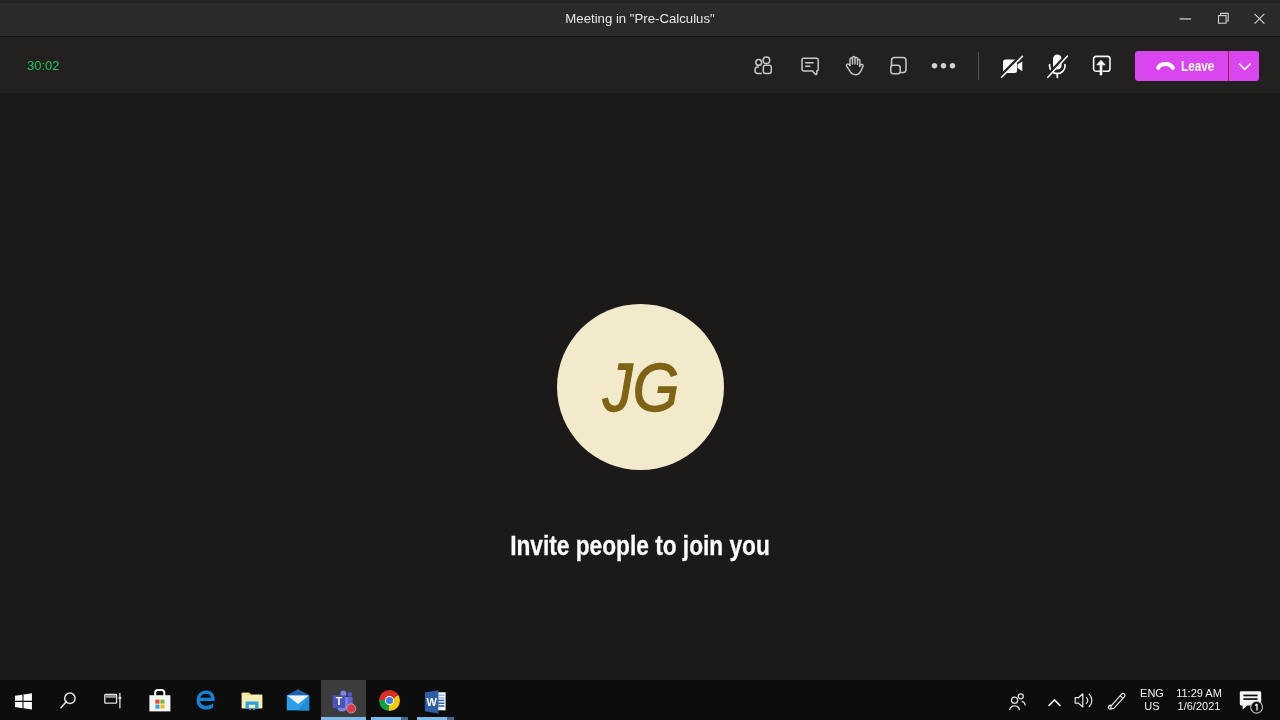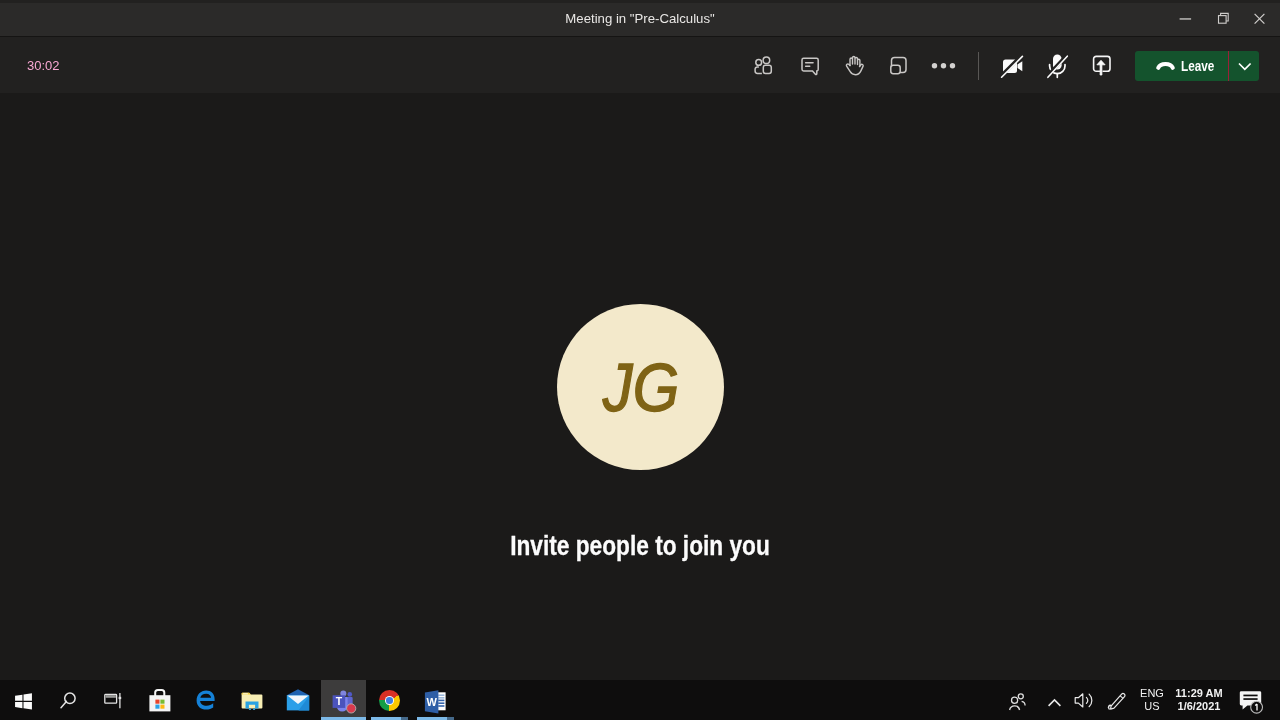--- a/index.html
+++ b/index.html
@@ -6,28 +6,28 @@
   html,body { width:1280px; height:720px; overflow:hidden; background:#1b1a19;
     font-family:"Liberation Sans", sans-serif; -webkit-font-smoothing:antialiased; }
   .abs { position:absolute; }
   #titlebar { position:absolute; left:0; top:0; width:1280px; height:36px; background:#2b2a29; }
   #titlebar .toprim { position:absolute; left:0; top:0; width:1280px; height:3px; background:#222120; }
   #title-text { position:absolute; left:0; top:0; width:1280px; height:36px; line-height:37px;
     text-align:center; color:#e9e7e5; font-size:13.2px; }
   #toolbar { position:absolute; left:0; top:36px; width:1280px; height:57px; background:#222120;
     border-top:1px solid #151413; }
   #stage { position:absolute; left:0; top:93px; width:1280px; height:587px; background:#1b1a19; }
-  #timer { position:absolute; left:27px; top:58px; color:#f9a8d4; font-size:13px; }
+  #timer { position:absolute; left:27px; top:58px; color:#22c55e; font-size:13px; }
   #avatar { position:absolute; left:557px; top:304px; width:167px; height:166px; border-radius:50%;
     background:#f3e9cb;font-style:italic; }
   #avatar span { position:absolute; left:0; top:50%; width:168px; text-align:center;
     transform:translateY(-50.5%) scaleX(0.88); font-size:68px; color:#7f6315; -webkit-text-stroke:1.3px #7f6315; }
   #invite { position:absolute; left:0; top:533px; width:1280px; text-align:center; color:#fcfcfc;
     font-size:27px; font-weight:bold; line-height:1; transform:scaleX(0.84); -webkit-text-stroke:0.3px #fcfcfc; }
-  #leavebtn { position:absolute; left:1135px; top:51px; width:124px; height:30px; background:#14532d;
+  #leavebtn { position:absolute; left:1135px; top:51px; width:124px; height:30px; background:#d946ef;
     border-radius:3px; }
   #leavebtn .divider { position:absolute; left:93px; top:0; width:1px; height:30px; background:#9b2038; }
   #leavebtn .label { position:absolute; left:46px; top:0; height:30px; line-height:30px; color:#ffffff;
     font-size:14px; font-weight:bold; transform:scaleX(0.84); transform-origin:0 50%; }
   #taskbar { position:absolute; left:0; top:680px; width:1280px; height:40px; background:#0e0d0d; }
   #teams-cell { position:absolute; left:321px; top:680px; width:45px; height:40px; background:#3d3c3c; }
   .uline { position:absolute; top:717px; height:3px; background:#7cb9e8; }
   .uline2 { position:absolute; top:717px; height:3px; background:#45698a; }
   .traytxt { position:absolute; color:#f2f2f2; font-size:11px; text-align:center; line-height:13px; }
 </style>
@@ -228,21 +228,21 @@
   <path d="M2.2,6.7 h3.2 l4.4,-3.9 V16 l-4.4,-3.9 H2.2 Z" stroke="#e8e8e8" stroke-width="1.2" fill="none" stroke-linejoin="round"></path>
   <path d="M13.4,6.4 a4.4,4.4 0 0 1 0,6.0" stroke="#e8e8e8" stroke-width="1.2" fill="none" stroke-linecap="round"></path>
   <path d="M16.1,3.1 a8.6,8.6 0 0 1 0,12.6" stroke="#e8e8e8" stroke-width="1.2" fill="none" stroke-linecap="round"></path>
 </svg>
 <svg class="abs" style="left:1106px; top:690px;" width="24" height="22" viewBox="0 0 24 22">
   <path d="M3.2,19 c-1.8,-1.8 0,-4.4 2.2,-3.4" stroke="#e8e8e8" stroke-width="1.4" fill="none" stroke-linecap="round"></path>
   <path d="M5,16.2 L15.6,4.2 a1.9,1.9 0 0 1 2.9,2.5 L8,18.2 l-3.4,1 z" stroke="#e8e8e8" stroke-width="1.2" fill="none" stroke-linejoin="round"></path>
   <path d="M14.2,5.8 l2.9,2.5" stroke="#e8e8e8" stroke-width="1.1"></path>
 </svg>
 <div class="traytxt" style="left:1136px; top:687px; width:32px;">ENG<br>US</div>
-<div class="traytxt" style="left:1168px; top:687px; width:62px;font-weight:bold;">11:29 AM<br>1/6/2021</div>
+<div class="traytxt" style="left:1168px; top:687px; width:62px;">11:29 AM<br>1/6/2021</div>
 <svg class="abs" style="left:1238px; top:689px;" width="28" height="28" viewBox="0 0 28 28">
   <path d="M3.2,2.2 h18.6 a1.4,1.4 0 0 1 1.4,1.4 V15 a1.4,1.4 0 0 1 -1.4,1.4 H9.4 L4.6,20.4 V16.4 H3.2 A1.4,1.4 0 0 1 1.8,15 V3.6 A1.4,1.4 0 0 1 3.2,2.2 Z" fill="#f4f4f4"></path>
   <g fill="#0e0d0d">
     <rect x="5.4" y="5.6" width="14.2" height="1.7"></rect>
     <rect x="5.4" y="9.2" width="14.2" height="1.7"></rect>
   </g>
   <circle cx="18.6" cy="18.2" r="5.9" fill="#0e0d0d" stroke="#bbbbbb" stroke-width="1.1"></circle>
   <path d="M19.0,14.9 V21.4 M19.0,14.9 L17.2,16.5" stroke="#ffffff" stroke-width="1.3" fill="none"></path>
 </svg>
 

